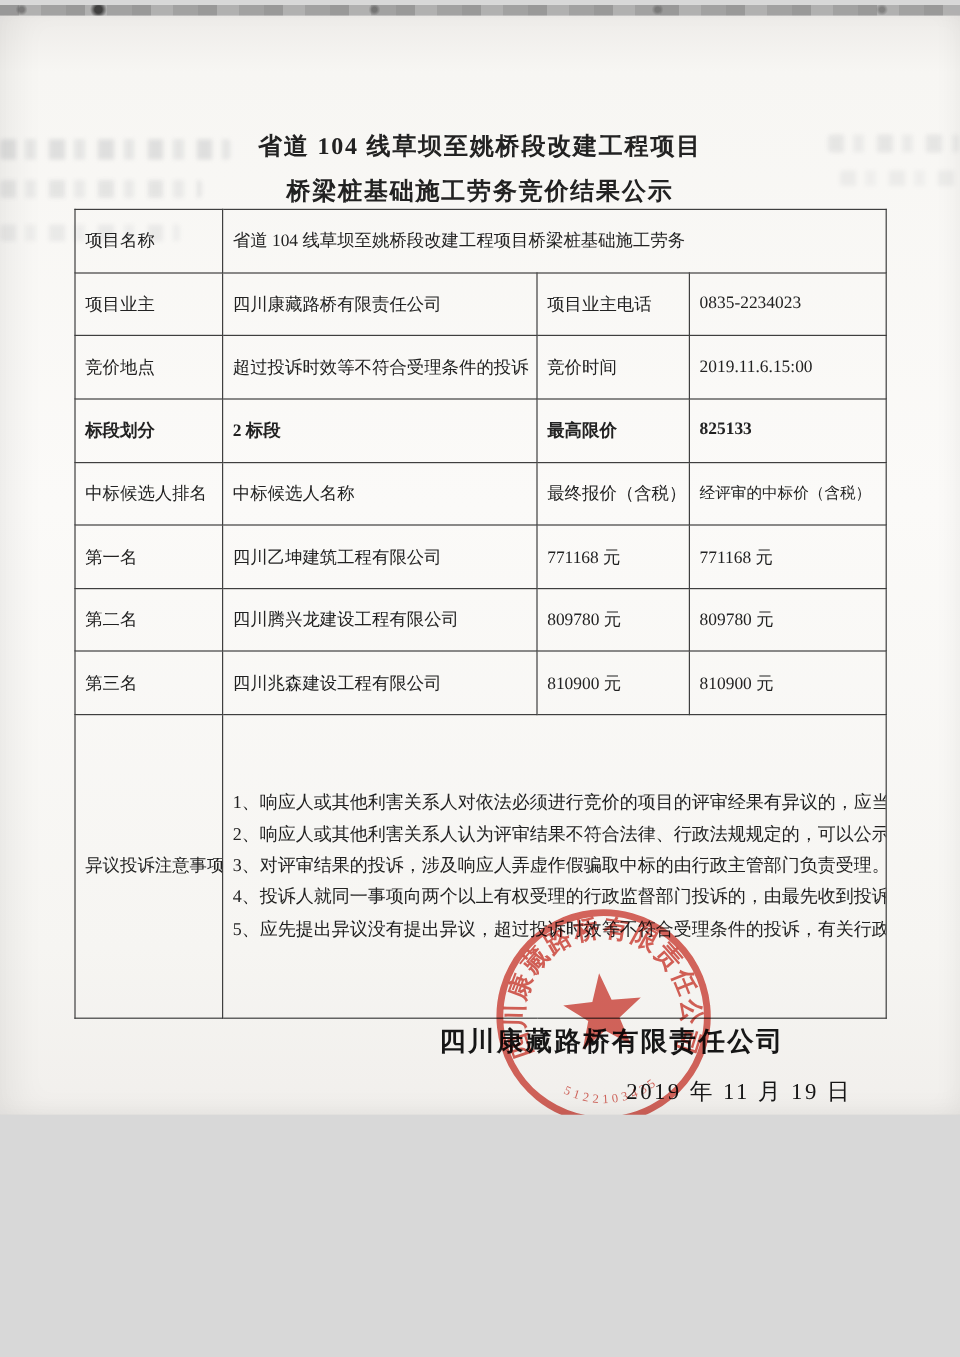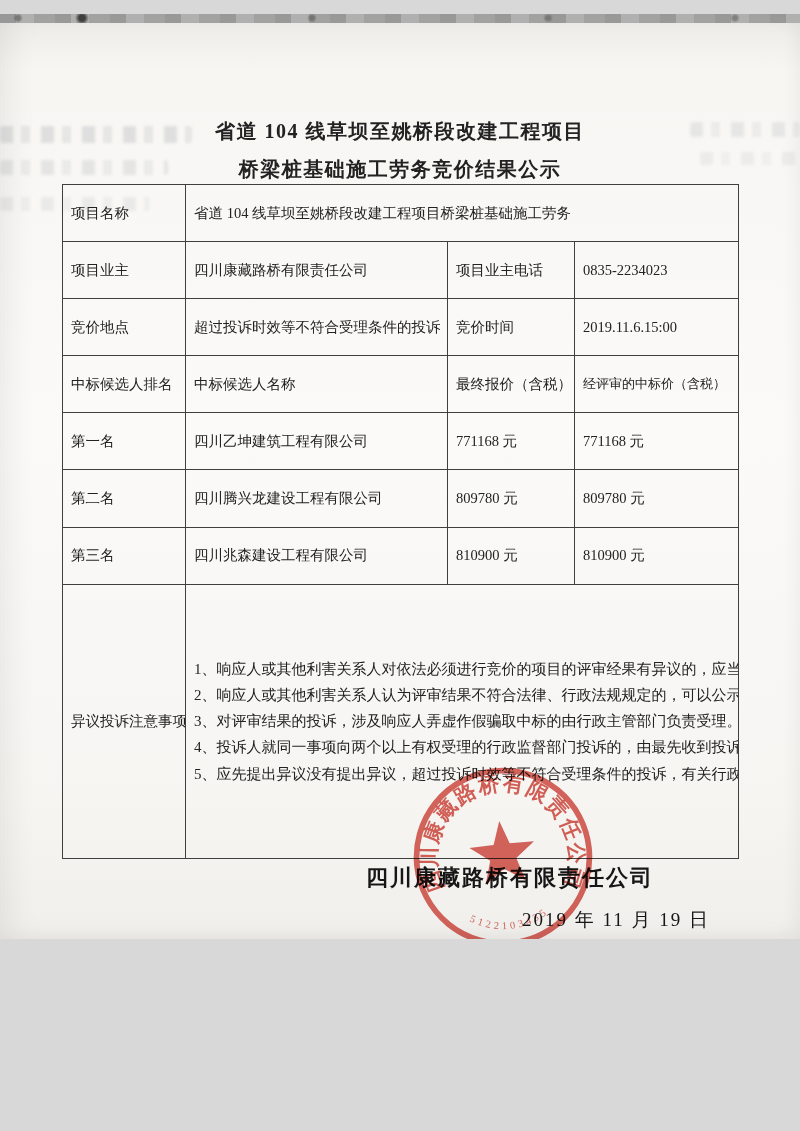--- a/index.html
+++ b/index.html
@@ -1,18 +1,18 @@
 <!DOCTYPE html>
 <html><head>
 <meta charset="utf-8">
 <style>
   html,body{margin:0;padding:0;}
   body{background:#d8d8d8;font-family:"Liberation Serif","DejaVu Serif",serif;}
   .page{
-    position:relative;width:800px;height:925px;margin:14px auto;overflow:hidden;
+    position:relative;width:800px;height:925px;margin:4px auto;overflow:hidden;
     background:linear-gradient(180deg,#eceae7 0%,#f7f6f3 6%,#fbfaf8 45%,#f6f5f2 85%,#f1efec 100%);
     box-shadow:inset 14px 0 26px rgba(0,0,0,.05), inset -6px 0 18px rgba(0,0,0,.04);
     color:#1d1d1d;
   }
   
   .top-band{
     position:absolute;left:0;top:0;width:800px;height:9px;opacity:.9;
     background:
       radial-gradient(circle at 82px 4px, rgba(15,15,15,.8) 0 3px, transparent 7px),
       radial-gradient(circle at 18px 4px, rgba(60,60,60,.55) 0 2px, transparent 5px),
@@ -98,20 +98,26 @@
     </tr>
 
     <tr>
       <td class="lbl">竞价地点</td>
       <td>超过投诉时效等不符合受理条件的投诉</td>
       <td>竞价时间</td>
       <td class="num">2019.11.6.15:00</td>
     </tr>
 
 
+    <tr class="bold">
+      <td class="lbl">标段划分</td>
+      <td>2 标段</td>
+      <td>最高限价</td>
+      <td class="num">825133</td>
+    </tr>
 
     <tr>
       <td class="lbl">中标候选人排名</td>
       <td>中标候选人名称</td>
       <td>最终报价（含税）</td>
       <td class="num" style="font-size:13px;">经评审的中标价（含税）</td>
     </tr>
 
     <tr>
       <td class="lbl">第一名</td>

